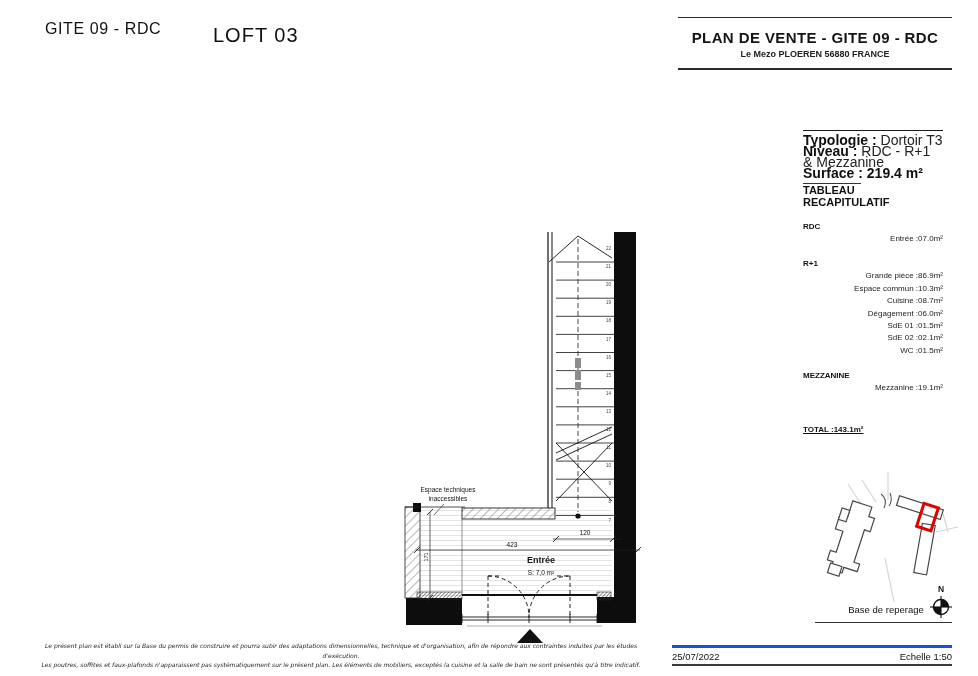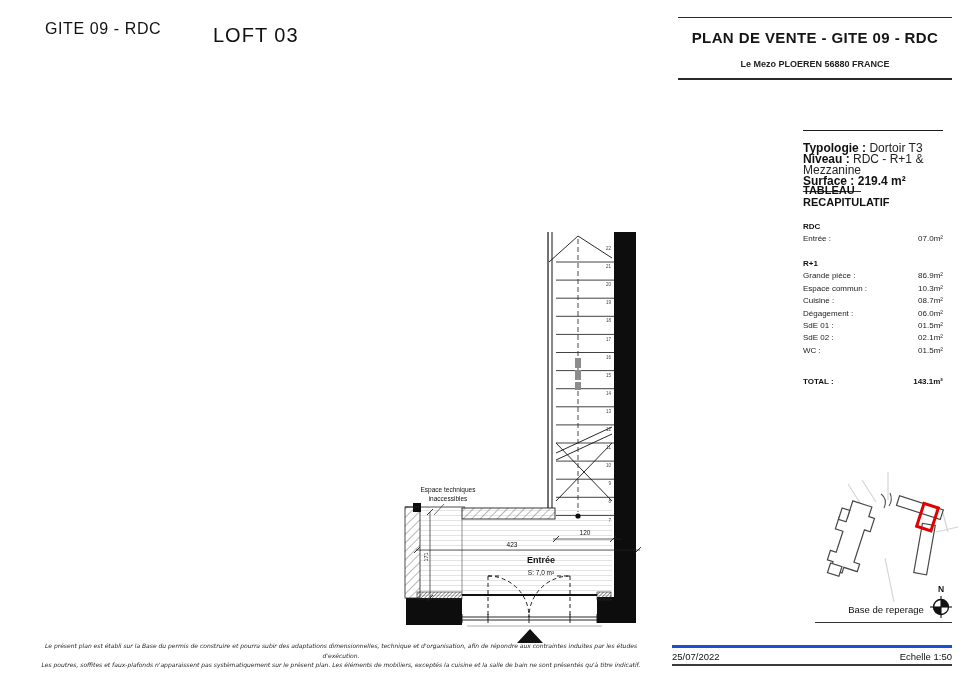--- a/index.html
+++ b/index.html
@@ -9,34 +9,34 @@
   }
   .abs{position:absolute;}
 
   
   .hdr-ref{left:45px;top:20px;font-size:16px;letter-spacing:.6px;color:#111;}
   .hdr-loft{left:213px;top:24px;font-size:20px;letter-spacing:1px;color:#111;}
 
   
   .titleblock{left:678px;top:17px;width:274px;border-top:1.5px solid #2b2b2b;border-bottom:2px solid #2b2b2b;padding:11px 0 9px 0;text-align:center;}
   .titleblock .t1{font-size:15px;font-weight:bold;letter-spacing:.4px;color:#151515;}
-  .titleblock .t2{font-size:9px;font-weight:bold;margin-top:13px;color:#222;}
-
-  
-  .infoblock{left:803px;top:130px;width:140px;border-top:1.5px solid #1c1c1c;padding-top:12px;font-size:12px;line-height:11px;color:#222;}
+  .titleblock .t2{font-size:9px;font-weight:bold;margin-top:3px;color:#222;}
+
+  
+  .infoblock{left:803px;top:130px;width:140px;border-top:1.5px solid #1c1c1c;padding-top:4px;font-size:14px;line-height:11px;color:#222;}
   .infoblock b{color:#111;}
   .info-rule{width:58px;border-top:1px solid #333;margin-top:4px;}
 
   
   .recap{left:803px;top:184px;width:140px;font-size:8px;color:#222;}
   .recap-title{font-size:11px;font-weight:bold;color:#111;}
   .recap-sec{margin-top:13px;}
   .sec-name{font-weight:bold;line-height:12px;color:#111;}
-  .recap-row{display:flex;justify-content:space-between;line-height:12.4px;}
-  .recap-total{display:flex;justify-content:space-between;font-weight:bold;margin-top:20px;color:#111;}
+  .recap-row{display:flex;justify-content:flex-end;line-height:12.4px;}
+  .recap-total{display:flex;font-weight:bold;margin-top:30px;color:#111;text-decoration:underline;}
 
   
   .map-caption{left:836px;top:604px;width:100px;text-align:center;font-size:9.5px;color:#111;}
   .map-rule{left:815px;top:622px;width:137px;border-top:1.5px solid #333;}
   .north{left:928px;top:584px;width:26px;text-align:center;font-size:8.5px;font-weight:bold;color:#111;}
 
   
   .footbar{left:672px;top:645px;width:280px;height:16px;border-top:3px solid #1d4ed8;border-bottom:2px solid #3a3a3a;display:flex;justify-content:space-between;align-items:center;font-size:9.5px;color:#111;}
 
   
@@ -100,20 +100,27 @@
           <span>SdE 01 :</span>
           <span>01.5m²</span>
         </div>
         <div class="recap-row">
           <span>SdE 02 :</span>
           <span>02.1m²</span>
         </div>
         <div class="recap-row">
           <span>WC :</span>
           <span>01.5m²</span>
+        </div>
+      </div>
+      <div class="recap-sec">
+        <div class="sec-name">MEZZANINE</div>
+        <div class="recap-row">
+          <span>Mezzanine :</span>
+          <span>19.1m²</span>
         </div>
       </div>
     </div>
   <div class="recap-total">
     <span>TOTAL :</span>
     <span>143.1m²</span>
   </div>
 </div>
 
 <svg class="abs" style="left:400px;top:225px;" width="245" height="425" viewBox="0 0 245 425">

